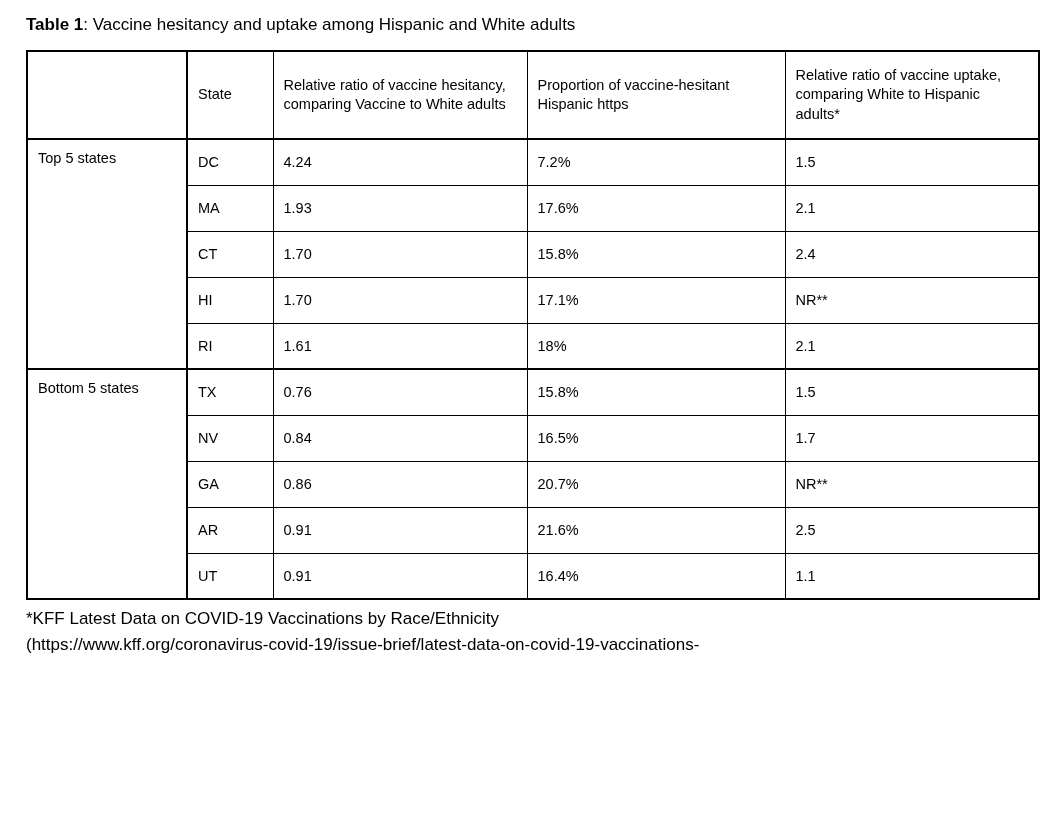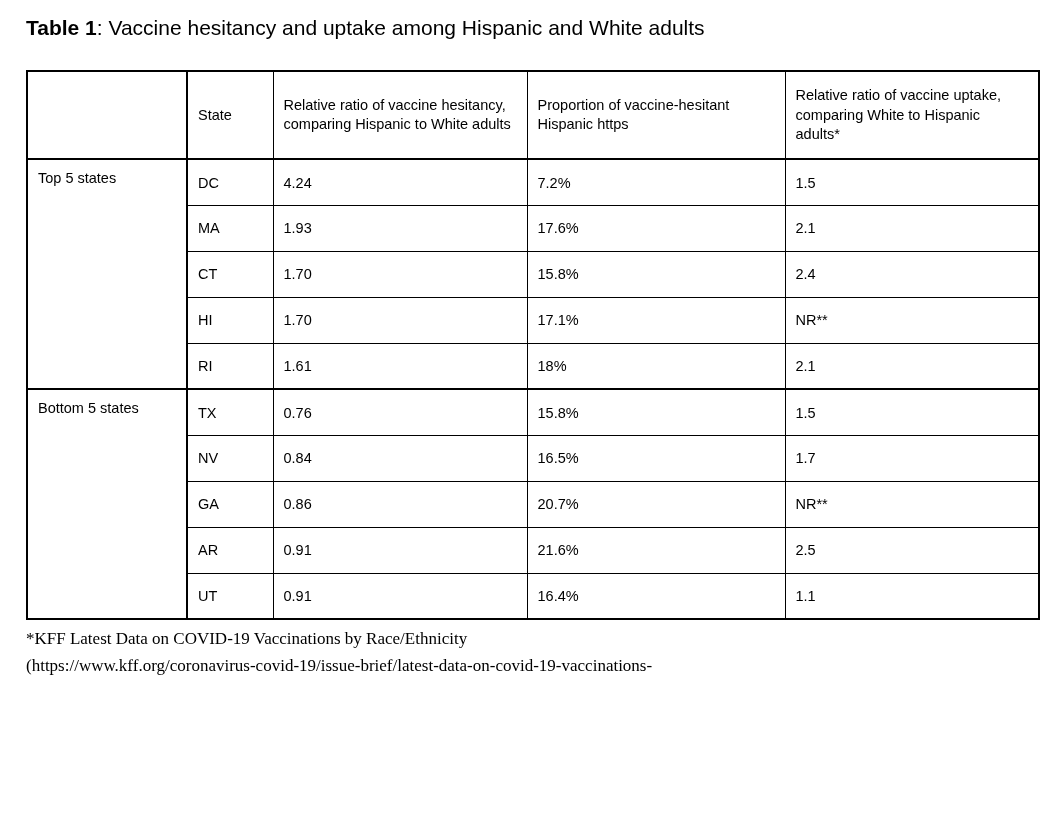--- a/index.html
+++ b/index.html
@@ -13,23 +13,23 @@
     font-family: "Liberation Sans", sans-serif;
     color: #000000;
     overflow: hidden;
   }
   .page {
     padding: 14px 22px 0 26px;
     box-sizing: border-box;
     width: 1064px;
   }
   .caption {
-    font-size: 21px;
+    font-size: 17px;
     line-height: 1.3;
-    margin: 0 0 29px 0;
+    margin: 0 0 14px 0;
     white-space: nowrap;
   }
   .caption .label {
     font-weight: bold;
   }
   table.tbl {
     border-collapse: collapse;
     table-layout: fixed;
     width: 1012px;
     border: 2px solid #000000;
@@ -71,21 +71,20 @@
   }
   tbody td.num {
   }
   tbody tr { height: 46px; }
 
   .footnote {
     font-size: 17px;
     line-height: 1.55;
     margin-top: 6px;
     white-space: nowrap;
-    font-family: Liberation Serif, serif;
   }
 </style>
 </head>
 <body>
 
 <div class="page">
 
   <div class="caption">
     <span class="label">Table 1</span><span>: Vaccine hesitancy and uptake among Hispanic and White adults</span>
   </div>
@@ -95,21 +94,21 @@
       <col class="c0">
         <col class="c1">
         <col class="c2">
         <col class="c3">
         <col class="c4">
     </colgroup>
     <thead>
       <tr>
         <td class="blank"></td>
         <td>State</td>
-        <td>Relative ratio of vaccine hesitancy, comparing Hispanic to White adults</td>
+        <td>Relative ratio of vaccine hesitancy, comparing Vaccine to White adults</td>
         <td>Proportion of vaccine-hesitant Hispanic https</td>
         <td>Relative ratio of vaccine uptake, comparing White to Hispanic adults*</td>
       </tr>
     </thead>
     <tbody>
 
       <tr class="group-start">
         <td class="groupcell" rowspan="5">Top 5 states</td>
         <td class="state">DC</td>
         <td class="num">4.24</td>

